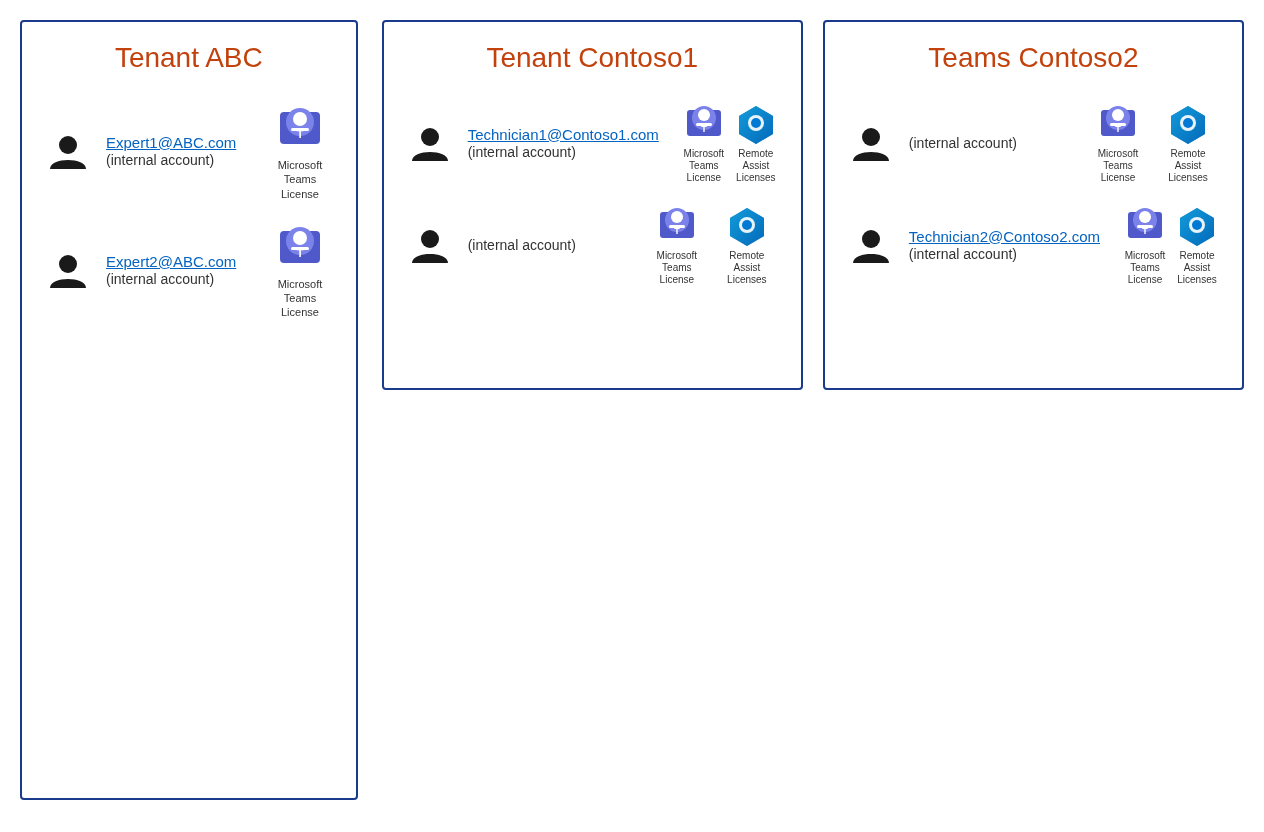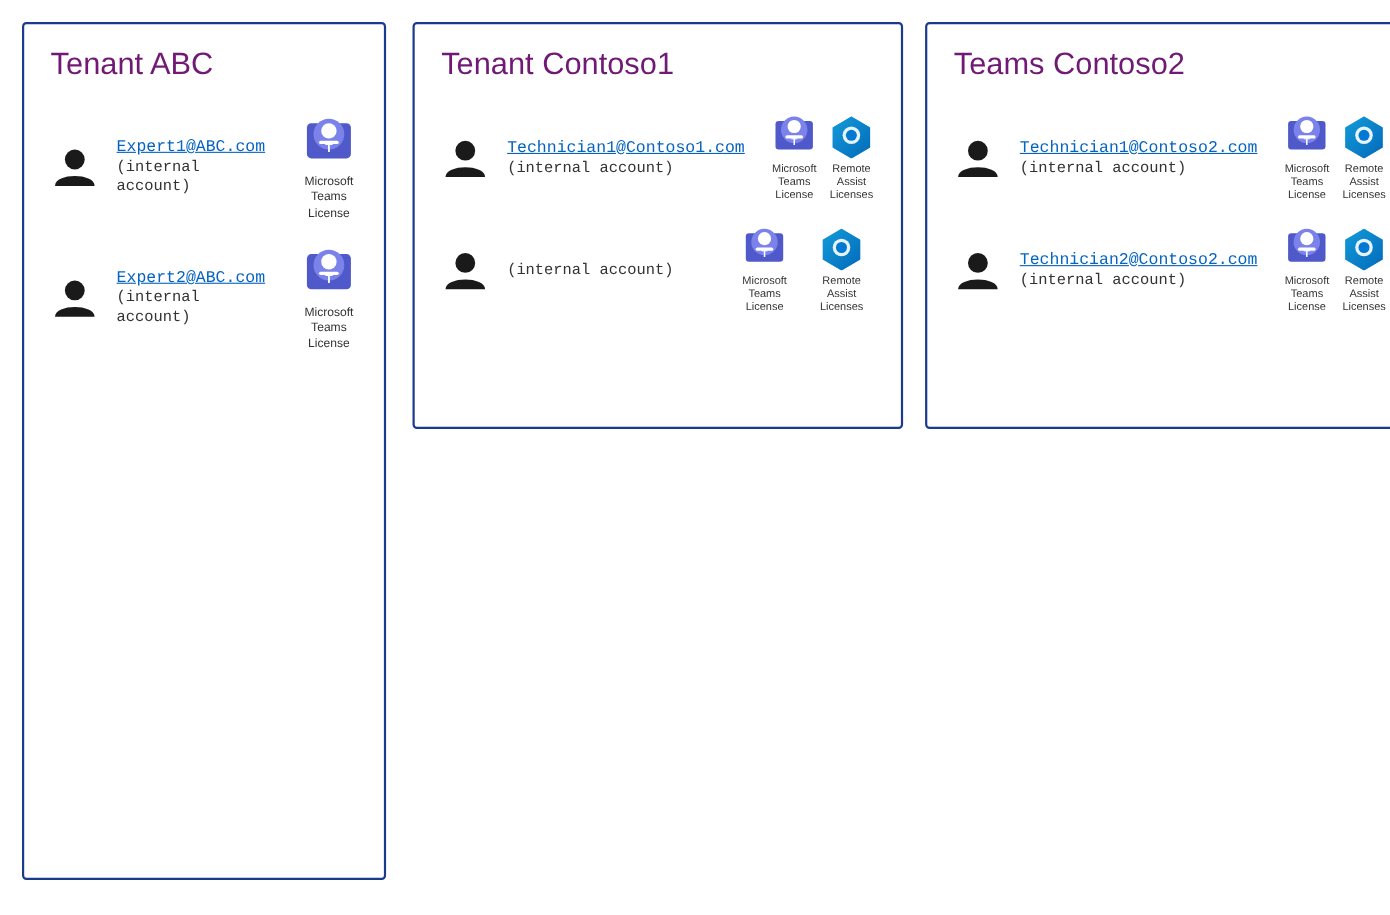--- a/index.html
+++ b/index.html
@@ -43,41 +43,40 @@
 
     .tenant-contoso1,
     .tenant-contoso2 {
       width: 100%;
       min-height: 370px;
     }
 
     .tenant-title {
       font-size: 28px;
       font-weight: 400;
-      text-align: left;
+      text-align: center;
       margin-bottom: 28px;
-      color: #701a75;
+      color: #c2410c;
     }
 
     .user-row {
       display: flex;
       align-items: center;
       margin-bottom: 20px;
       gap: 16px;
     }
 
     .user-icon {
       width: 44px;
       height: 44px;
       flex-shrink: 0;
     }
 
     .user-info {
       flex: 1;
-      font-family: Liberation Mono, monospace;
     }
 
     .user-email {
       color: #0563c1;
       font-size: 15px;
       text-decoration: underline;
       display: block;
     }
 
     .user-account {
@@ -275,21 +274,20 @@
 
     <div class="tenant-box tenant-contoso2">
       <div class="tenant-title">Teams Contoso2</div>
 
       <div class="user-row">
         <svg class="user-icon" viewBox="0 0 44 44" fill="none" xmlns="http://www.w3.org/2000/svg">
           <circle cx="22" cy="16" r="9" fill="#1a1a1a"></circle>
           <path d="M4 40 C4 28 40 28 40 40" fill="#1a1a1a"></path>
         </svg>
         <div class="user-info">
-          <a class="user-email" href="#">Technician1@Contoso2.com</a>
           <span class="user-account">(internal account)</span>
         </div>
         <div class="licenses">
           <div class="license-item">
             <svg class="teams-icon-wrapper" viewBox="0 0 42 42" xmlns="http://www.w3.org/2000/svg">
               <rect x="4" y="8" width="34" height="26" rx="3" fill="#5059C9"></rect>
               <rect x="9" y="4" width="24" height="24" rx="12" fill="#7B83EB"></rect>
               <circle cx="21" cy="13" r="6" fill="white"></circle>
               <rect x="13" y="21" width="16" height="3" rx="1.5" fill="white"></rect>
               <text x="21" y="30" text-anchor="middle" font-size="9" fill="white" font-weight="bold" font-family="Arial">T</text>

